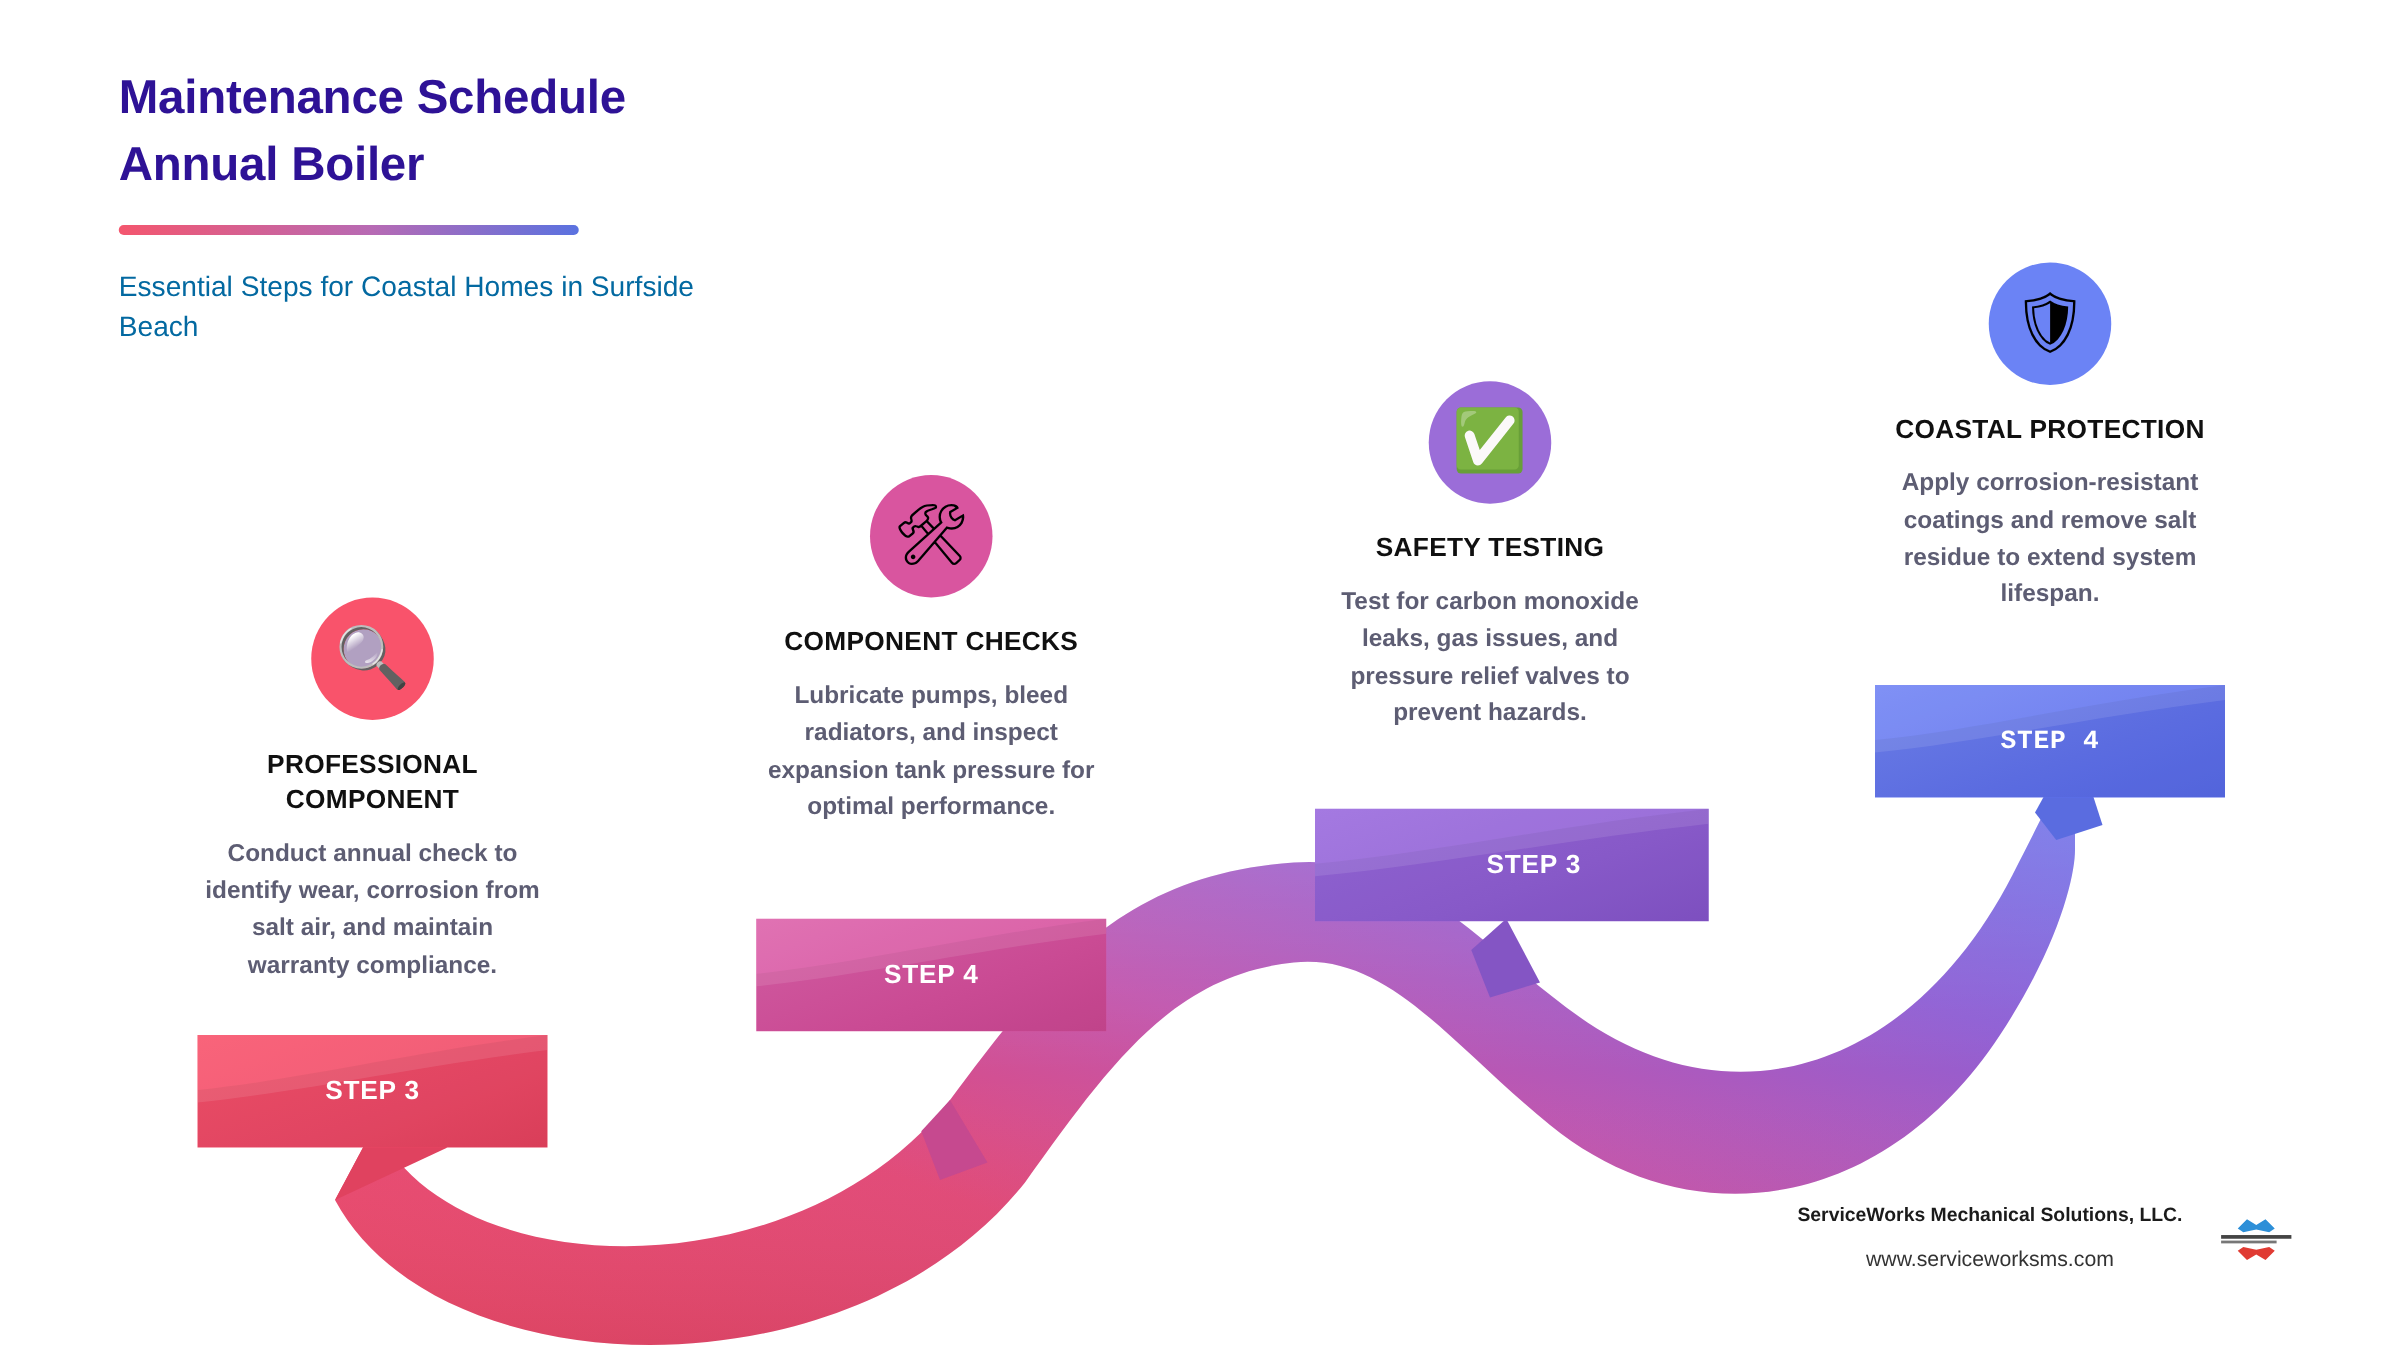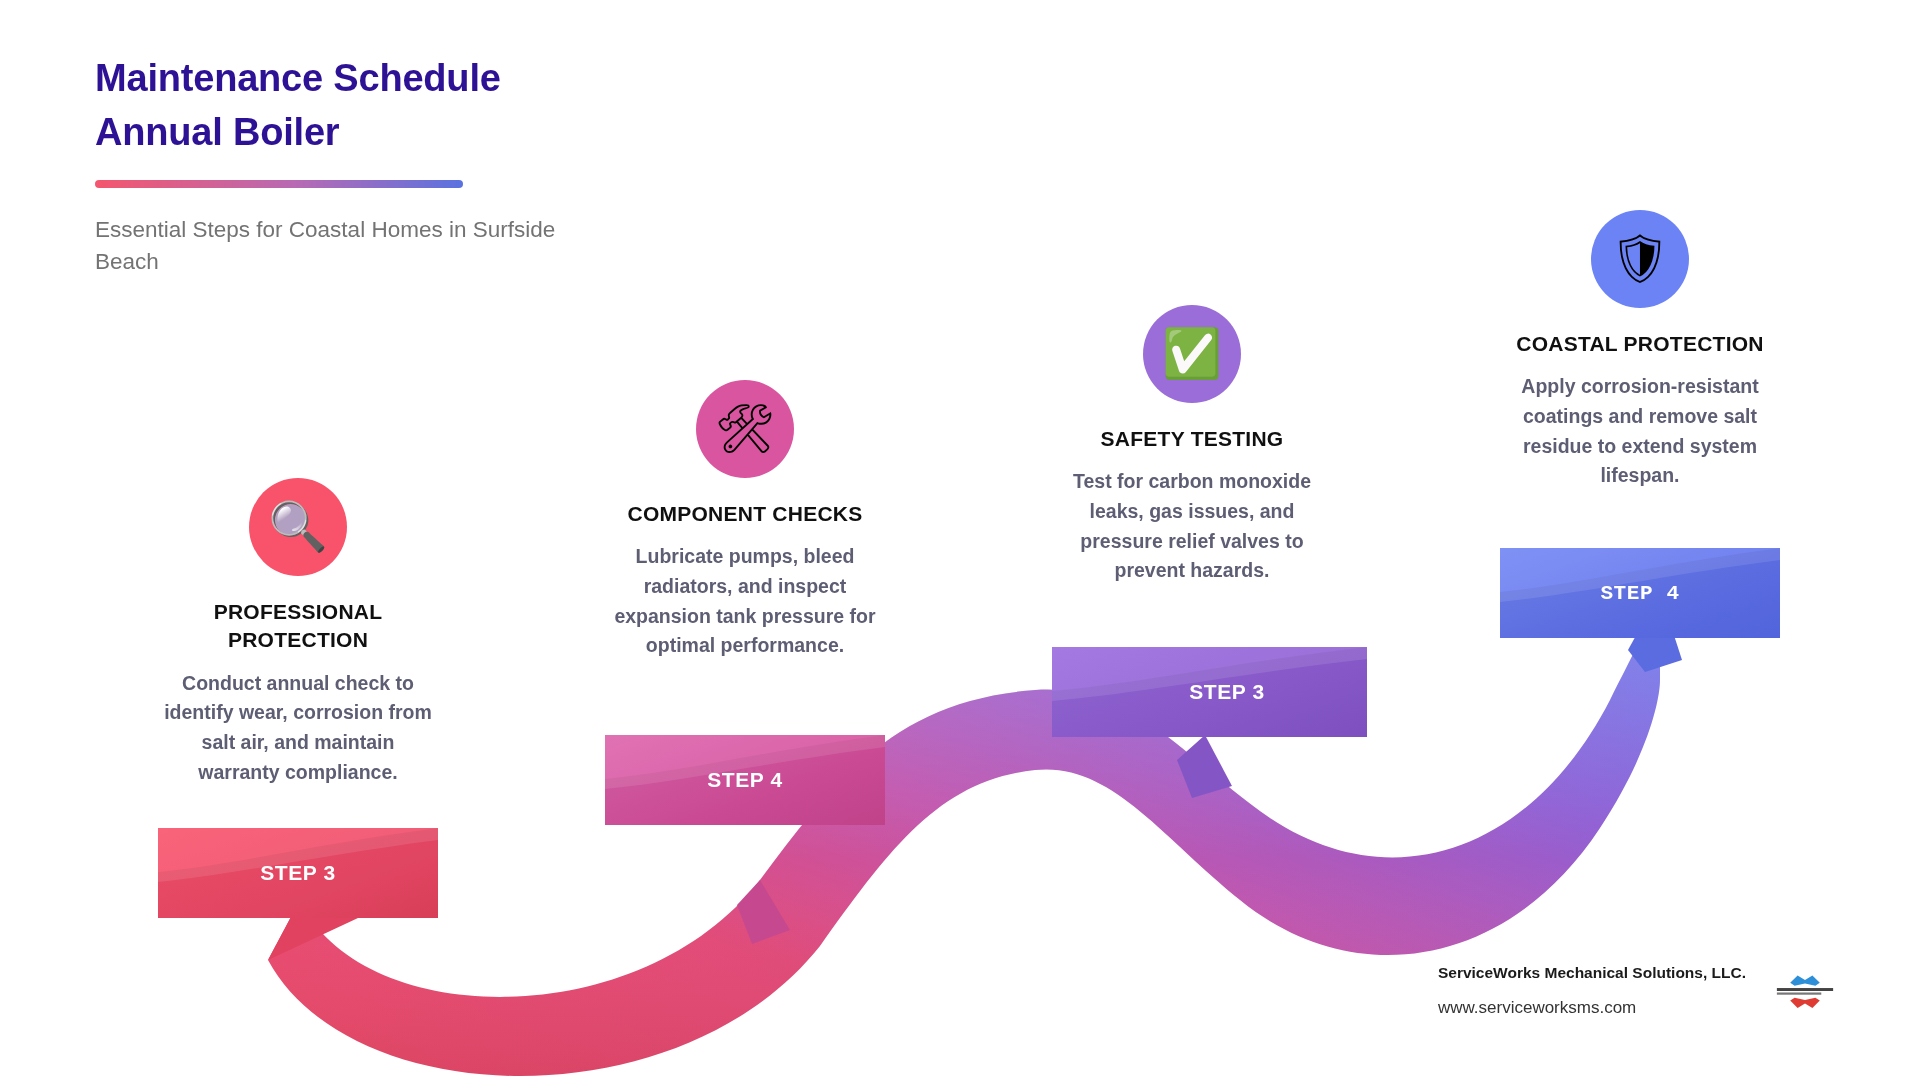--- a/index.html
+++ b/index.html
@@ -40,21 +40,21 @@
   .accent-bar {
     width: 368px;
     height: 8px;
     border-radius: 4px;
     margin-top: 20px;
     margin-bottom: 26px;
     background: linear-gradient(90deg, #f4566e 0%, #b76ab4 55%, #5a72e0 100%);
   }
   .subtitle {
     font-size: 22.5px;
-    color: #737373;
+    color: #0369a1;
     line-height: 1.42;
     width: 470px;
   }
 
   
   .ribbon-layer {
     position: absolute;
     left: 0; top: 0;
     width: 1920px;
     height: 1080px;
@@ -123,21 +123,21 @@
   
   .footer {
     position: absolute;
     right: 78px;
     bottom: 62px;
     display: flex;
     align-items: center;
     gap: 22px;
   }
   .footer-text {
-    text-align: left;
+    text-align: center;
     margin-left: 15px;
   }
   .footer-company {
     font-size: 15.5px;
     font-weight: bold;
     color: #1b1b1b;
     margin-bottom: 16px;
     white-space: nowrap;
   }
   .footer-url {
@@ -209,21 +209,21 @@
     <path d="M 268 960 L 300 900 L 358 918 Z" fill="#e0425f"></path>
     <path d="M 737 905 L 760 880 L 790 930 L 752 944 Z" fill="#c6498f"></path>
     <path d="M 1177 760 L 1205 735 L 1232 786 L 1192 798 Z" fill="#8455c4"></path>
     <path d="M 1628 650 L 1660 592 L 1682 660 L 1645 672 Z" fill="#5a6ce0"></path>
   </svg>
 
   <div class="step" style="left:148px; top:478px;">
     <div class="step-icon" style="background:#f9536b;">
       <span>🔍</span>
     </div>
-    <div class="step-title">PROFESSIONAL PROTECTION</div>
+    <div class="step-title">PROFESSIONAL COMPONENT</div>
     <div class="step-desc">Conduct annual check to identify wear, corrosion from salt air, and maintain warranty compliance.</div>
   </div>
   <div class="step-banner" style="left:158px; top:828px; background:linear-gradient(160deg,#f9536b 0%, #ef4a68 60%, #e6425f 100%);">
     <svg class="banner-wave" viewBox="0 0 280 90" preserveAspectRatio="none">
       <path d="M0,44 C80,36 170,14 280,0 L280,90 L0,90 Z" fill="#000000" opacity="0.055"></path>
       <path d="M0,0 L280,0 L280,12 C170,26 80,46 0,54 Z" fill="#ffffff" opacity="0.10"></path>
     </svg>
     <span class="banner-label">STEP 3</span>
   </div>
 

